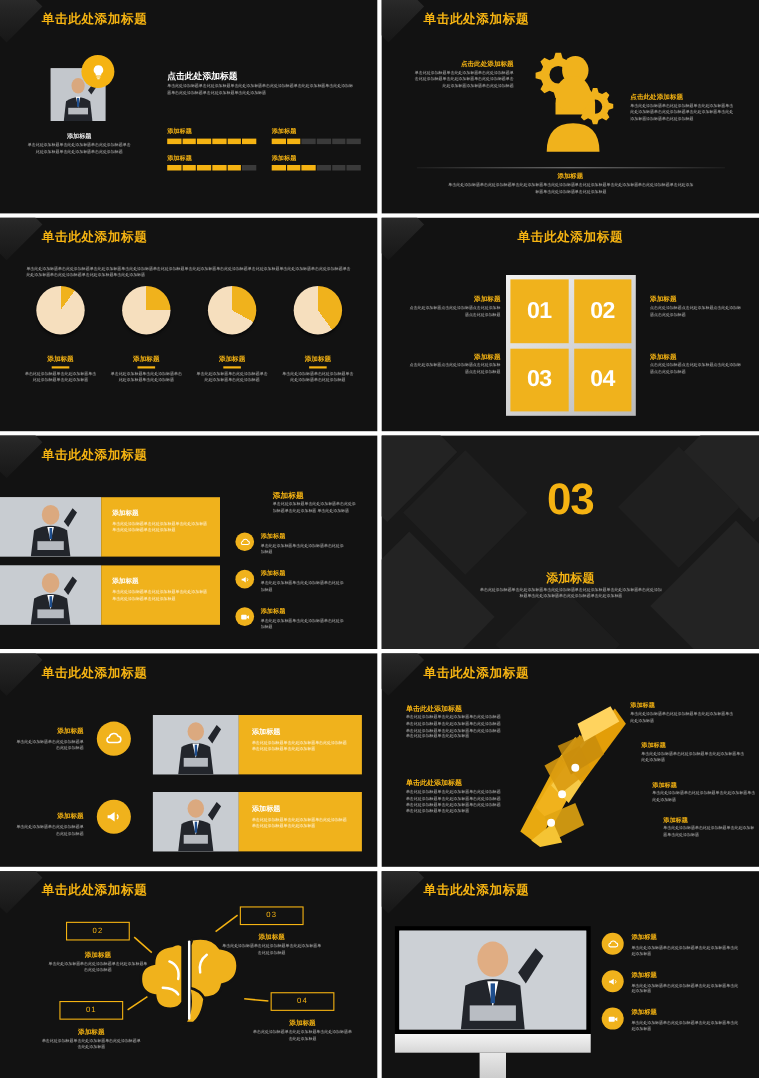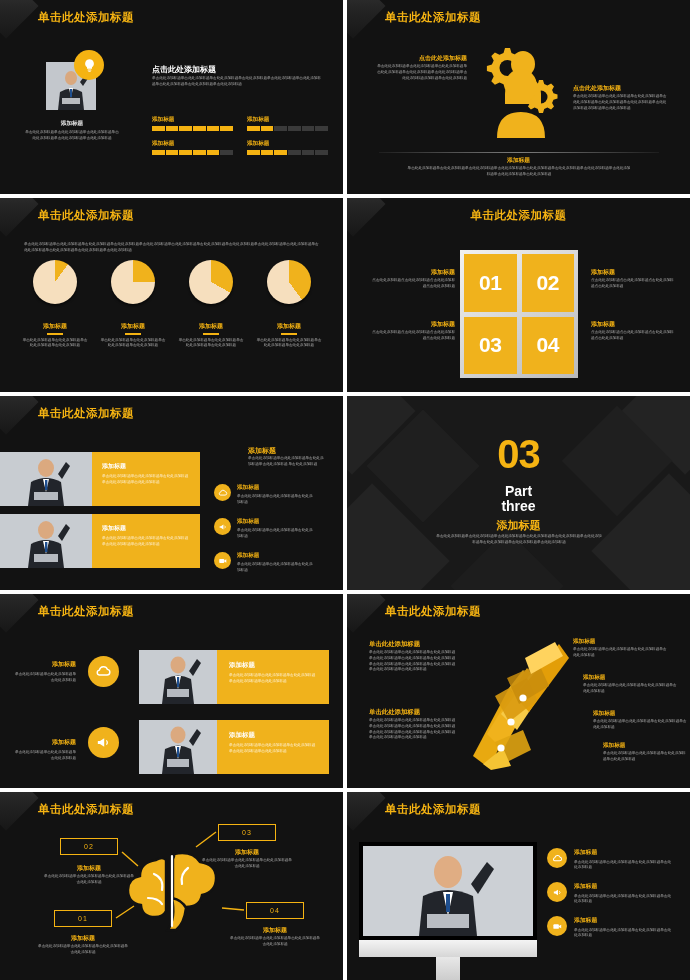--- a/index.html
+++ b/index.html
@@ -419,24 +419,20 @@
   <div class="slide s6">
     <div class="rhombus" style="left:-40px; top:-30px; width:90px; height:90px;"></div>
     <div class="rhombus" style="left:-30px; top:110px; width:110px; height:110px;"></div>
     <div class="rhombus" style="left:36px; top:30px; width:80px; height:80px; background:#1f1f1f;"></div>
     <div class="rhombus" style="right:-40px; top:-30px; width:90px; height:90px;"></div>
     <div class="rhombus" style="right:-34px; top:100px; width:110px; height:110px;"></div>
     <div class="rhombus" style="right:34px; top:26px; width:78px; height:78px; background:#1f1f1f;"></div>
     <div class="rhombus" style="left:120px; top:150px; width:80px; height:80px; background:#1d1d1d;"></div>
 
     <div class="s6-num">03</div>
-    <div class="s6-part">
-      <span>Part</span><br>
-      <span>three</span>
-    </div>
     <div class="s6-cn">添加标题</div>
     <div class="s6-p body-txt">单击此处添加标题单击此处添加标题单击此处添加标题单击此处添加标题单击此处添加标题单击此处添加标题单击此处添加标题单击此处添加标题单击此处添加标题</div>
   </div>
 
   <div class="slide">
     <div class="corner-diamond"></div>
     <div class="slide-title">单击此处添加标题</div>
 
     <div class="s7-ltext" style="left:12px; top:66px;">
       <div class="s7-ltitle">添加标题</div>

